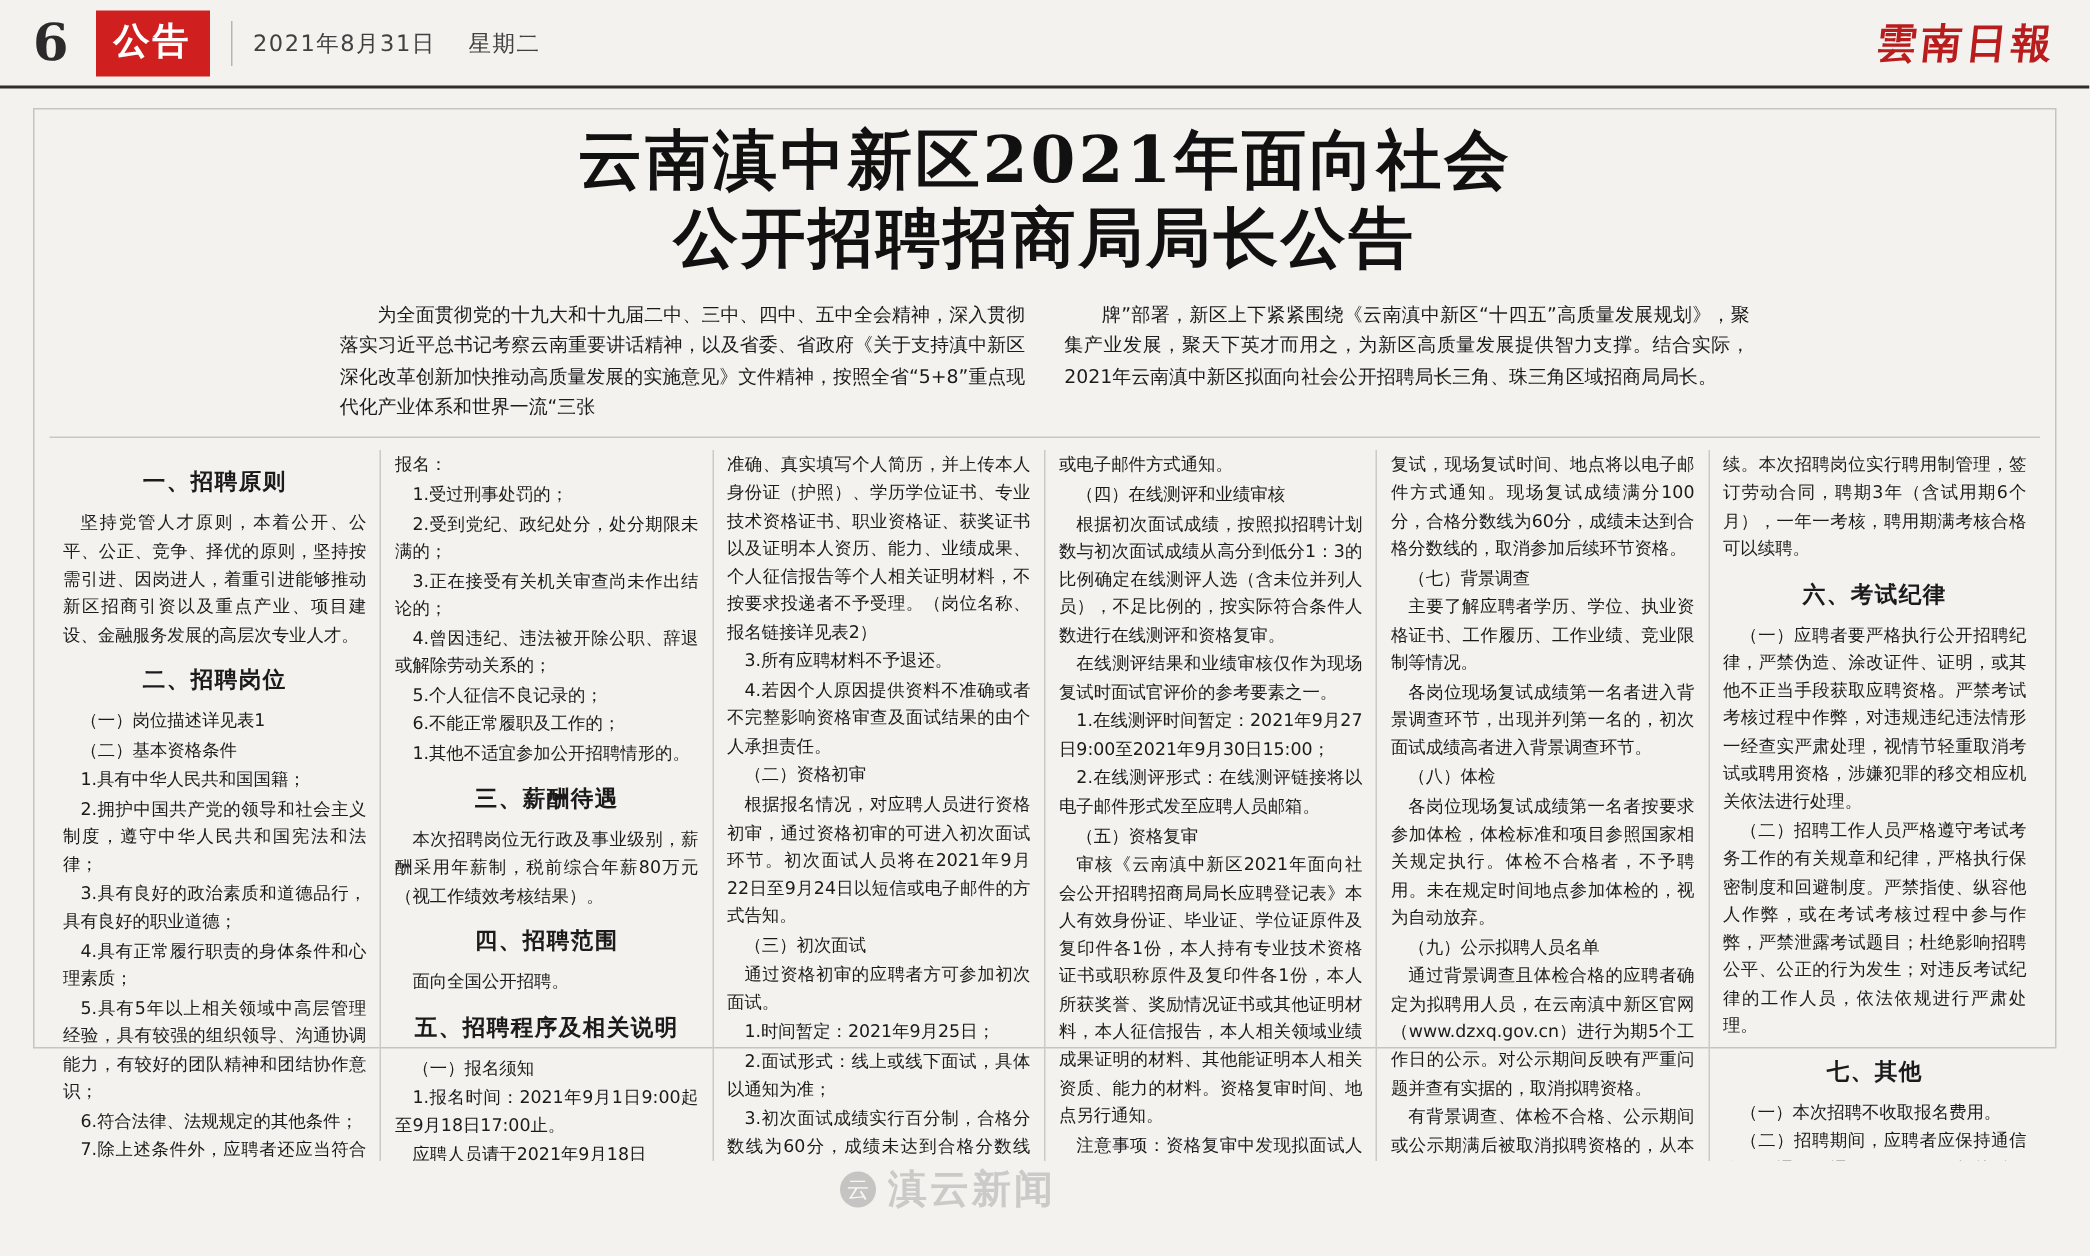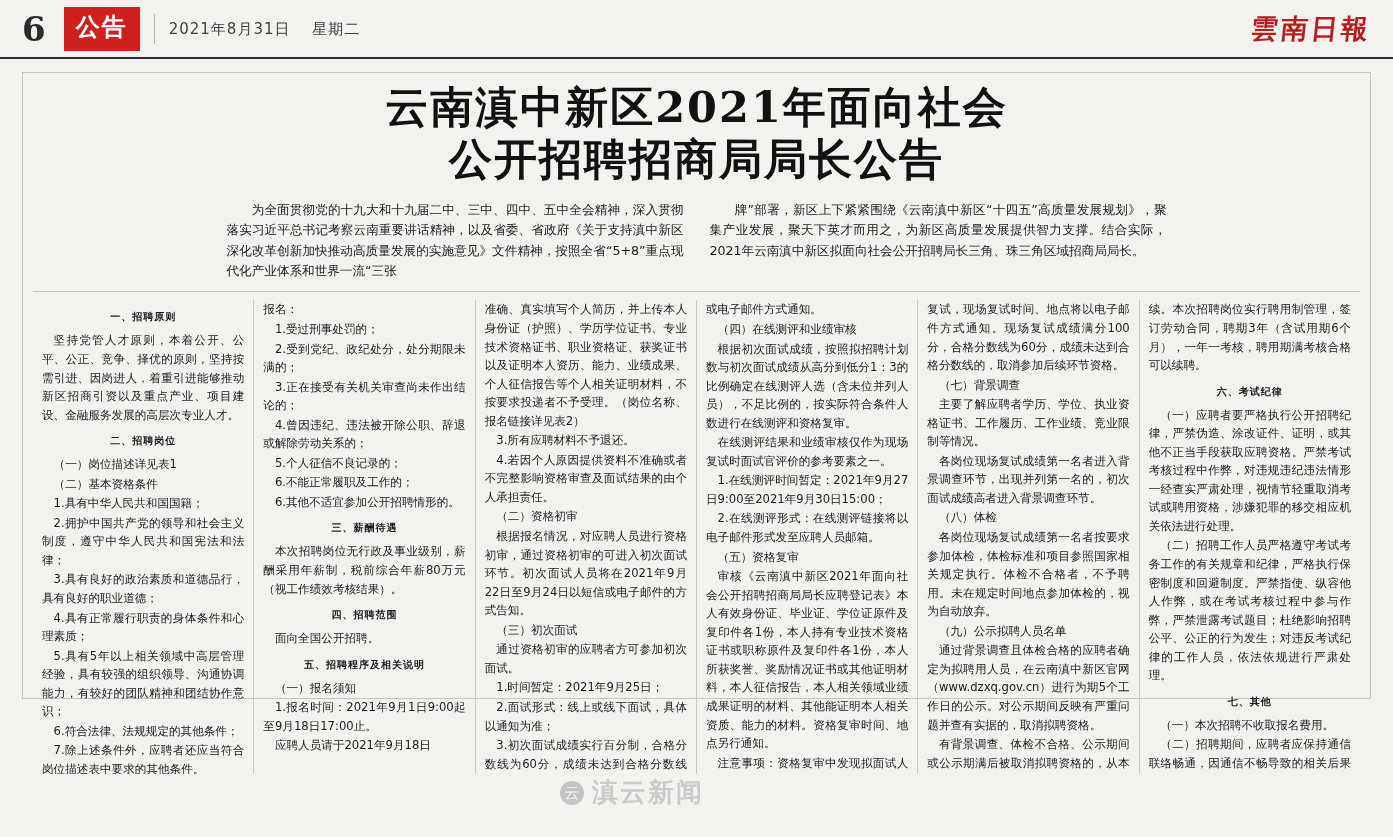--- a/index.html
+++ b/index.html
@@ -105,21 +105,21 @@
     color:#1b1b1b;
     text-align:justify;
     overflow:hidden;
     position:relative;
   }
   .col + .col { border-left:1px solid #cdc9c4; }
   .col p { margin:0 0 1px 0; }
   .col p.ind { text-indent:1em; }
   .col h3 {
     margin:9px 0 6px 0;
-    font-size:10px;
+    font-size:15px;
     font-weight:bold;
     text-align:center;
     letter-spacing:1px;
     font-family:"DejaVu Sans", sans-serif;
   }
   
   .watermark {
     position:absolute;
     left:560px; top:775px;
     display:flex; align-items:center;
@@ -192,21 +192,21 @@
           <p class="ind">7.除上述条件外，应聘者还应当符合岗位描述表中要求的其他条件。</p>
         </div>
         <div class="col">
           <p>报名：</p>
           <p class="ind">1.受过刑事处罚的；</p>
           <p class="ind">2.受到党纪、政纪处分，处分期限未满的；</p>
           <p class="ind">3.正在接受有关机关审查尚未作出结论的；</p>
           <p class="ind">4.曾因违纪、违法被开除公职、辞退或解除劳动关系的；</p>
           <p class="ind">5.个人征信不良记录的；</p>
           <p class="ind">6.不能正常履职及工作的；</p>
-          <p class="ind">6.其他不适宜参加公开招聘情形的。</p>
+          <p class="ind">1.其他不适宜参加公开招聘情形的。</p>
           <h3>三、薪酬待遇</h3>
           <p class="ind">本次招聘岗位无行政及事业级别，薪酬采用年薪制，税前综合年薪80万元（视工作绩效考核结果）。</p>
           <h3>四、招聘范围</h3>
           <p class="ind">面向全国公开招聘。</p>
           <h3>五、招聘程序及相关说明</h3>
           <p class="ind">（一）报名须知</p>
           <p class="ind">1.报名时间：2021年9月1日9:00起至9月18日17:00止。</p>
           <p class="ind">应聘人员请于2021年9月18日</p>
         </div>
         <div class="col">

